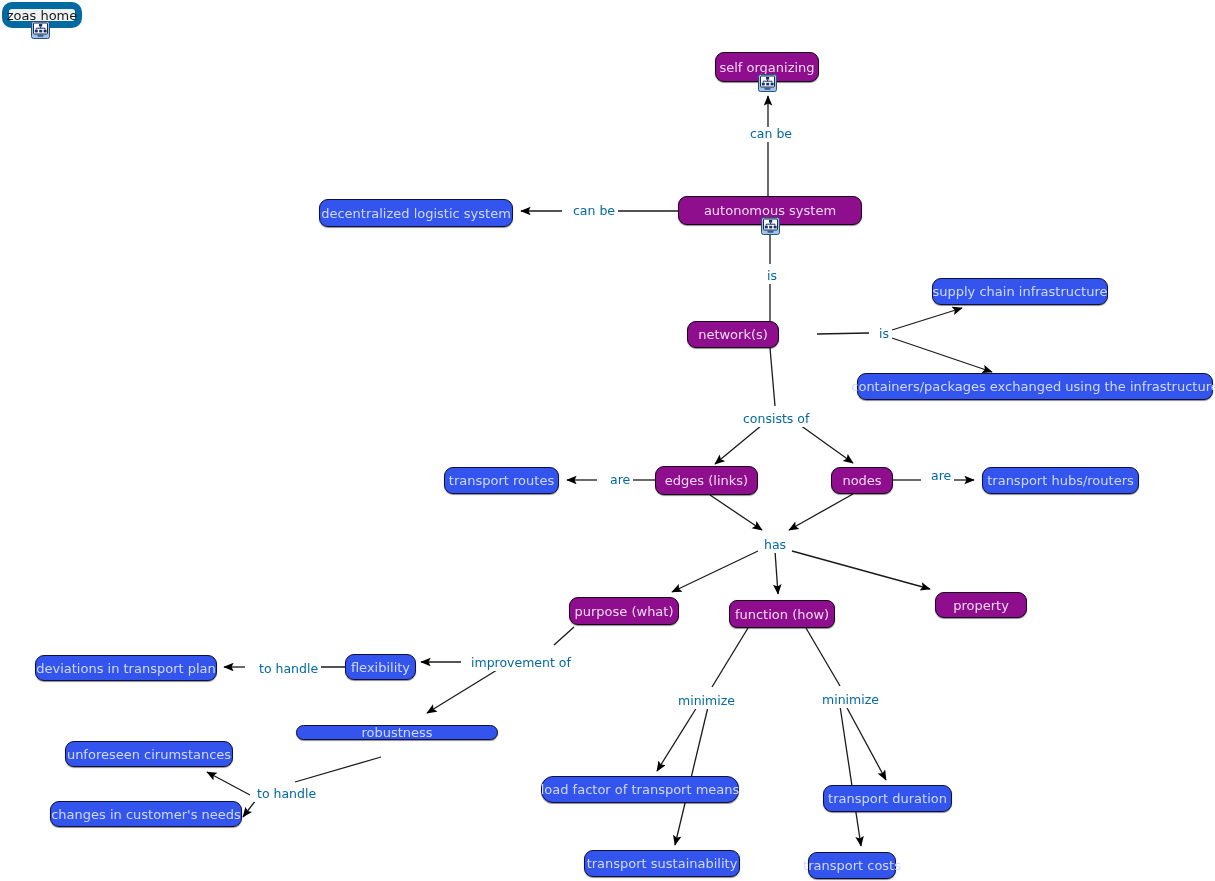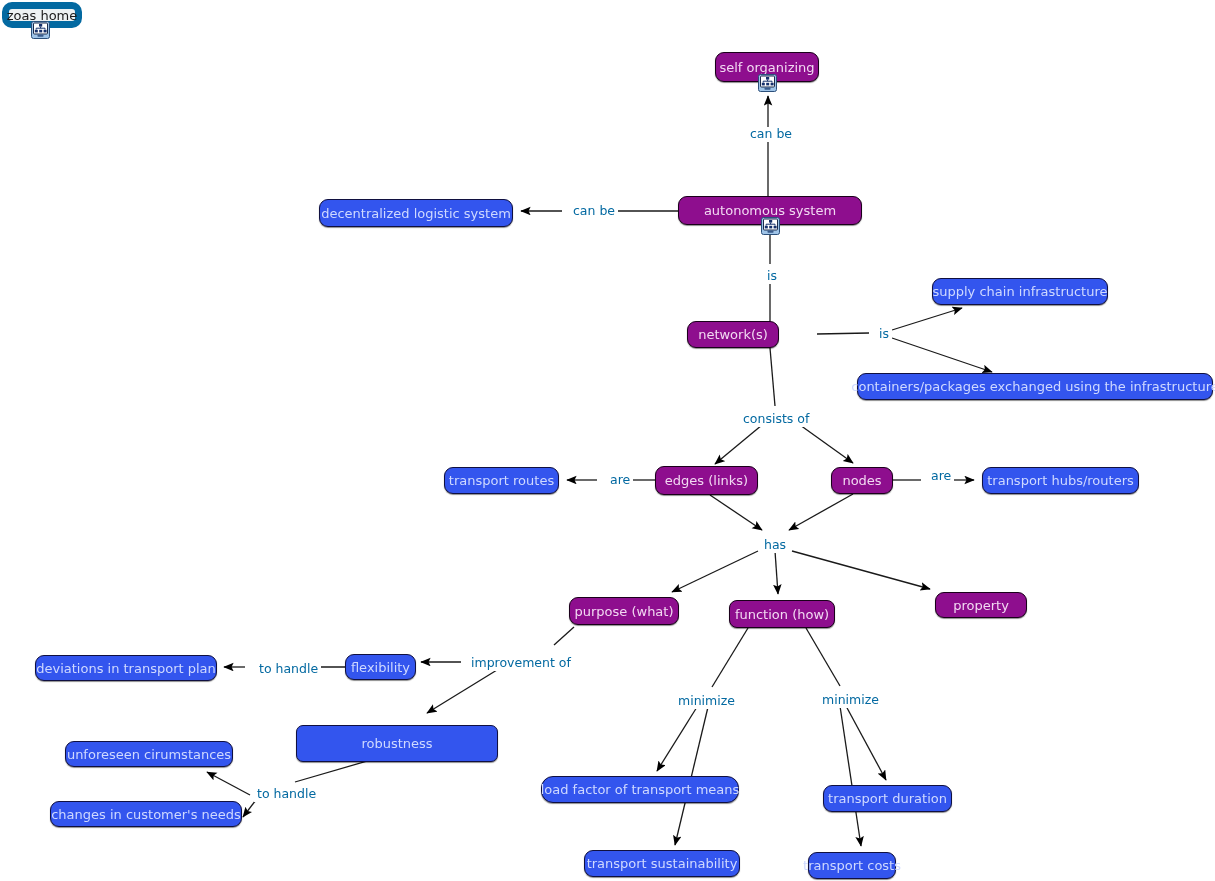--- a/index.html
+++ b/index.html
@@ -246,21 +246,21 @@
       </div>
       <div class="node purple" style="left: 935px; top: 592px; width: 92px; height: 26px;">
         <span>property</span>
       </div>
       <div class="node blue" style="left: 345px; top: 654px; width: 71px; height: 26px;">
         <span>flexibility</span>
       </div>
       <div class="node blue" style="left: 35px; top: 655px; width: 182px; height: 26px;">
         <span>deviations in transport plan</span>
       </div>
-      <div class="node blue" style="left: 296px; top: 725px; width: 202px; height: 37px; border-radius: 7px;">
+      <div class="node blue" style="left: 296px; top: 725px; width: 202px; height: 15px;">
         <span>robustness</span>
       </div>
       <div class="node blue" style="left: 65px; top: 741px; width: 168px; height: 26px;">
         <span>unforeseen cirumstances</span>
       </div>
       <div class="node blue" style="left: 50px; top: 801px; width: 192px; height: 26px;">
         <span>changes in customer's needs</span>
       </div>
       <div class="node blue" style="left: 541px; top: 776px; width: 198px; height: 27px; border-radius: 12px;">
         <span>load factor of transport means</span>

